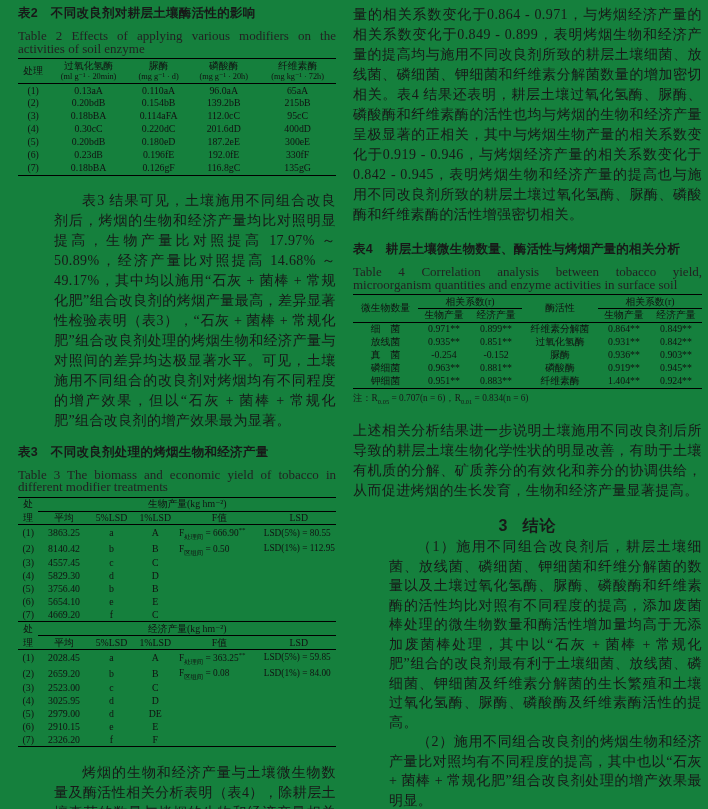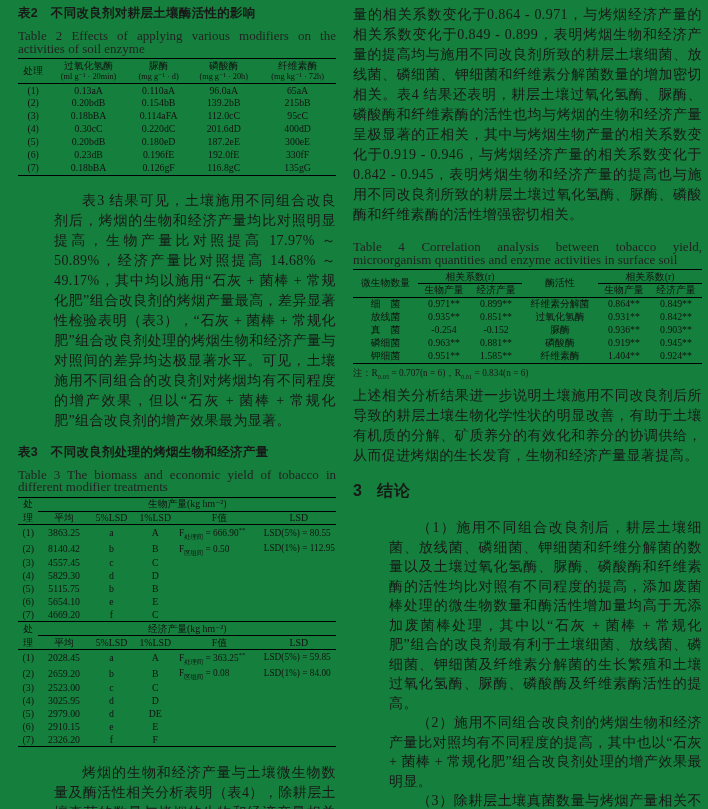--- a/index.html
+++ b/index.html
@@ -51,21 +51,21 @@
   sub.fsub{font-size:6.3px;}
   sup.fsup{font-size:7px;}
   .fcell{font-size:9.3px;text-align:left !important;padding-left:2px !important;}
 
   .note-line{font-size:9.3px;line-height:13px;margin:3px 0 0 0;}
   .note-line sub{font-size:6.5px;}
 
   .sec-head{
     font-family:"Liberation Sans","DejaVu Sans",sans-serif;
     font-weight:bold;font-size:16px;line-height:22px;
-    margin:14px 0 16px 0;letter-spacing:1px;
+    margin:14px 0 0 0;letter-spacing:1px;text-align:center;
   }
   .sec-head .num{margin-right:14px;}
 
   .concl{line-height:19.5px;}
 </style>
 </head>
 <body>
 
 <div class="page">
   <div class="cols">
@@ -198,21 +198,21 @@
             <tr>
                 <td class="lft">(4)</td>
                 <td>5829.30</td>
                 <td>d</td>
                 <td>D</td>
                 <td></td>
                 <td></td>
               </tr>
             <tr>
                 <td class="lft">(5)</td>
-                <td>5115.75</td>
+                <td>3756.40</td>
                 <td>b</td>
                 <td>B</td>
                 <td></td>
                 <td></td>
               </tr>
             <tr>
                 <td class="lft">(6)</td>
                 <td>5654.10</td>
                 <td>e</td>
                 <td>E</td>
@@ -301,20 +301,21 @@
       </div>
 
       <p class="para indent mt" style="margin-top:16px;">烤烟的生物和经济产量与土壤微生物数量及酶活性相关分析表明（表4），除耕层土壤真菌的数量与烤烟的生物和经济产量相关性不显著外，细菌、放线菌、磷细菌、钾细菌和纤维素分解菌的数量与烤烟的生物和经济产量均呈极显著的正相关，其中与烤烟生物产</p>
     </div>
 
     <div class="col-r">
 
       <p class="para">量的相关系数变化于0.864 - 0.971，与烤烟经济产量的相关系数变化于0.849 - 0.899，表明烤烟生物和经济产量的提高均与施用不同改良剂所致的耕层土壤细菌、放线菌、磷细菌、钾细菌和纤维素分解菌数量的增加密切相关。表4 结果还表明，耕层土壤过氧化氢酶、脲酶、磷酸酶和纤维素酶的活性也均与烤烟的生物和经济产量呈极显著的正相关，其中与烤烟生物产量的相关系数变化于0.919 - 0.946，与烤烟经济产量的相关系数变化于0.842 - 0.945，表明烤烟生物和经济产量的提高也与施用不同改良剂所致的耕层土壤过氧化氢酶、脲酶、磷酸酶和纤维素酶的活性增强密切相关。</p>
 
       <div class="mt" style="margin-top:16px;">
+        <p class="tbl-title">表4　耕层土壤微生物数量、酶活性与烤烟产量的相关分析</p>
         <p class="tbl-cap">Table 4  Correlation analysis between tobacco yield, microorganism quantities and enzyme activities in surface soil</p>
         <table class="sci">
           <colgroup>
             <col style="width:60px">
               <col style="width:48px">
               <col style="width:48px">
               <col style="width:70px">
               <col style="width:48px">
               <col style="width:48px">
           </colgroup>
@@ -359,31 +360,31 @@
                 <td class="lft">磷细菌</td>
                 <td>0.963**</td>
                 <td>0.881**</td>
                 <td class="lft">磷酸酶</td>
                 <td>0.919**</td>
                 <td>0.945**</td>
               </tr>
             <tr>
                 <td class="lft">钾细菌</td>
                 <td>0.951**</td>
-                <td>1.585**</td>
+                <td>0.883**</td>
                 <td class="lft">纤维素酶</td>
                 <td>1.404**</td>
                 <td>0.924**</td>
               </tr>
           </tbody>
         </table>
         <p class="note-line"><span>注：R</span><sub>0.05</sub><span> = 0.707(n = 6)，R</span><sub>0.01</sub><span> = 0.834(n = 6)</span></p>
       </div>
 
-      <p class="para mt" style="margin-top:4px;">上述相关分析结果进一步说明土壤施用不同改良剂后所导致的耕层土壤生物化学性状的明显改善，有助于土壤有机质的分解、矿质养分的有效化和养分的协调供给，从而促进烤烟的生长发育，生物和经济产量显著提高。</p>
+      <p class="para mt" style="margin-top:14px;">上述相关分析结果进一步说明土壤施用不同改良剂后所导致的耕层土壤生物化学性状的明显改善，有助于土壤有机质的分解、矿质养分的有效化和养分的协调供给，从而促进烤烟的生长发育，生物和经济产量显著提高。</p>
 
       <h3 class="sec-head"><span class="num">3</span><span>结论</span></h3>
 
       <p class="para concl indent">（1）施用不同组合改良剂后，耕层土壤细菌、放线菌、磷细菌、钾细菌和纤维分解菌的数量以及土壤过氧化氢酶、脲酶、磷酸酶和纤维素酶的活性均比对照有不同程度的提高，添加废菌棒处理的微生物数量和酶活性增加量均高于无添加废菌棒处理，其中以“石灰 + 菌棒 + 常规化肥”组合的改良剂最有利于土壤细菌、放线菌、磷细菌、钾细菌及纤维素分解菌的生长繁殖和土壤过氧化氢酶、脲酶、磷酸酶及纤维素酶活性的提高。</p>
       <p class="para concl indent">（2）施用不同组合改良剂的烤烟生物和经济产量比对照均有不同程度的提高，其中也以“石灰 + 菌棒 + 常规化肥”组合改良剂处理的增产效果最明显。</p>
       <p class="para concl indent">（3）除耕层土壤真菌数量与烤烟产量相关不显著外，细菌、放线菌、磷细菌、钾细菌和纤维素分解菌数量以及过氧化氢酶、脲酶、磷酸酶和纤维素酶的活性与烤</p>
     </div>
 
   </div>
 </div>

